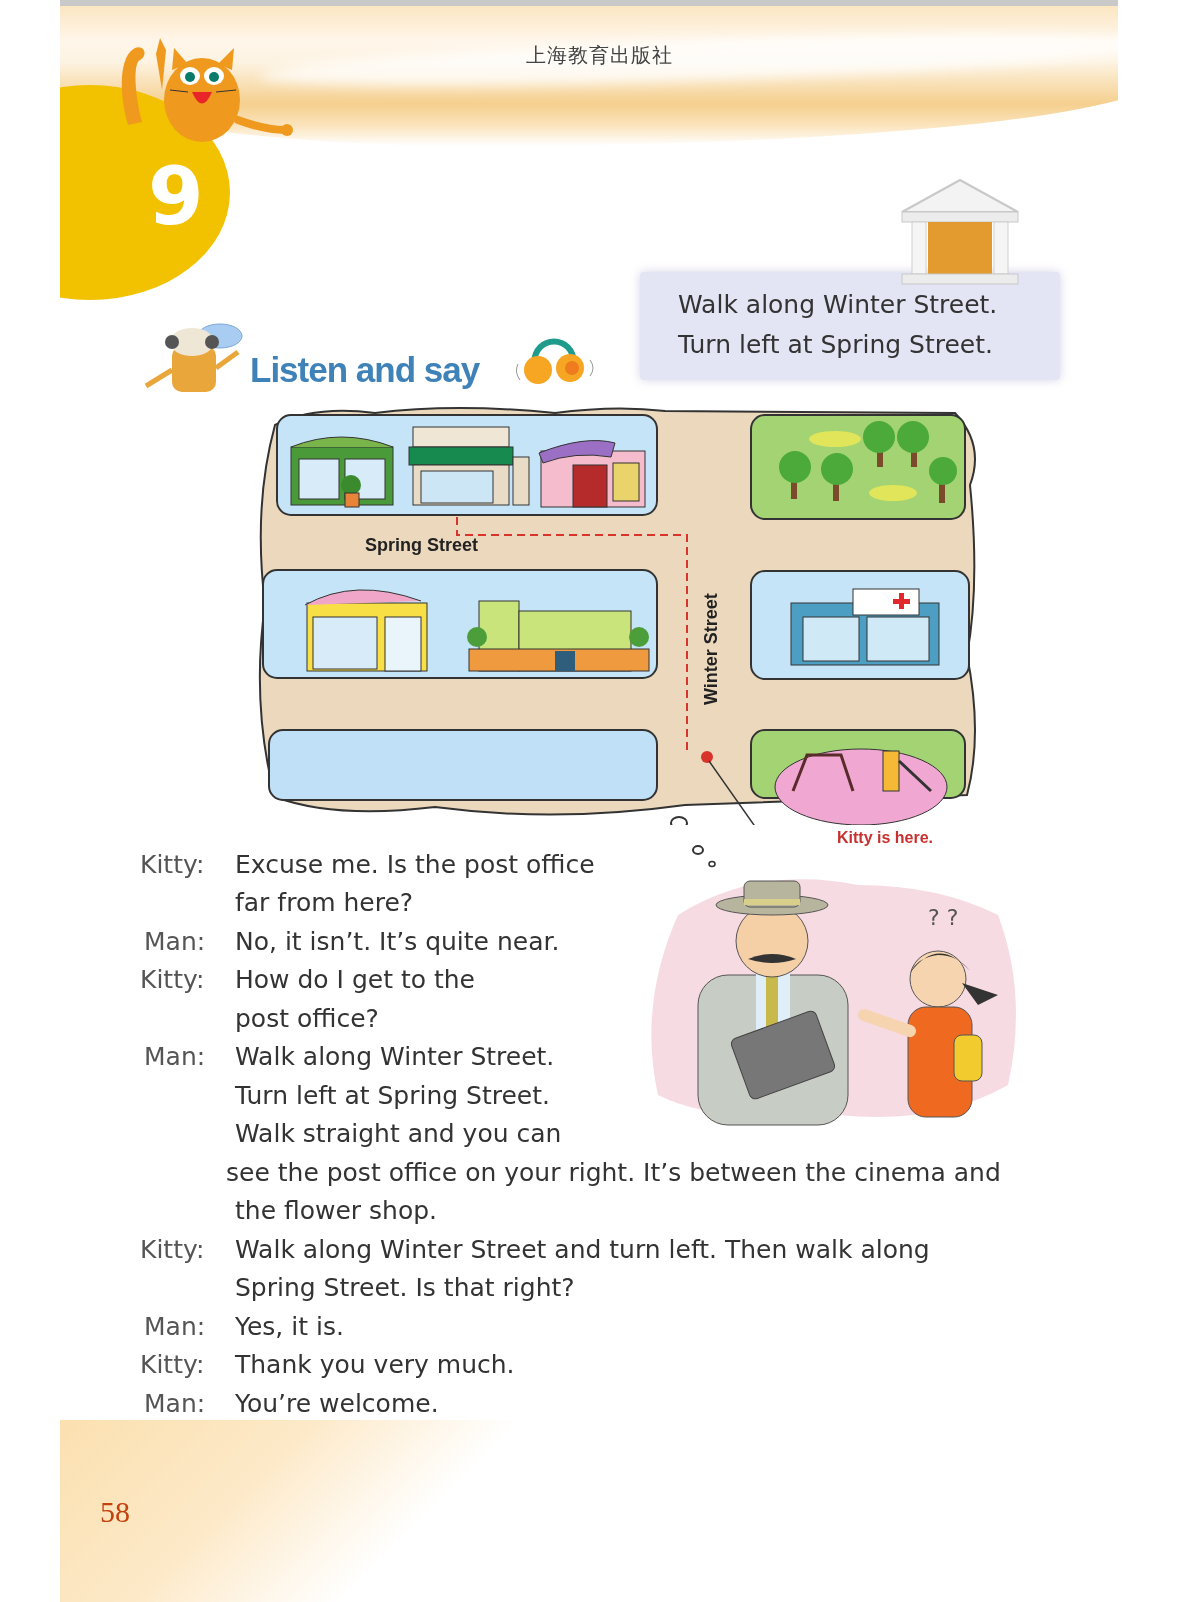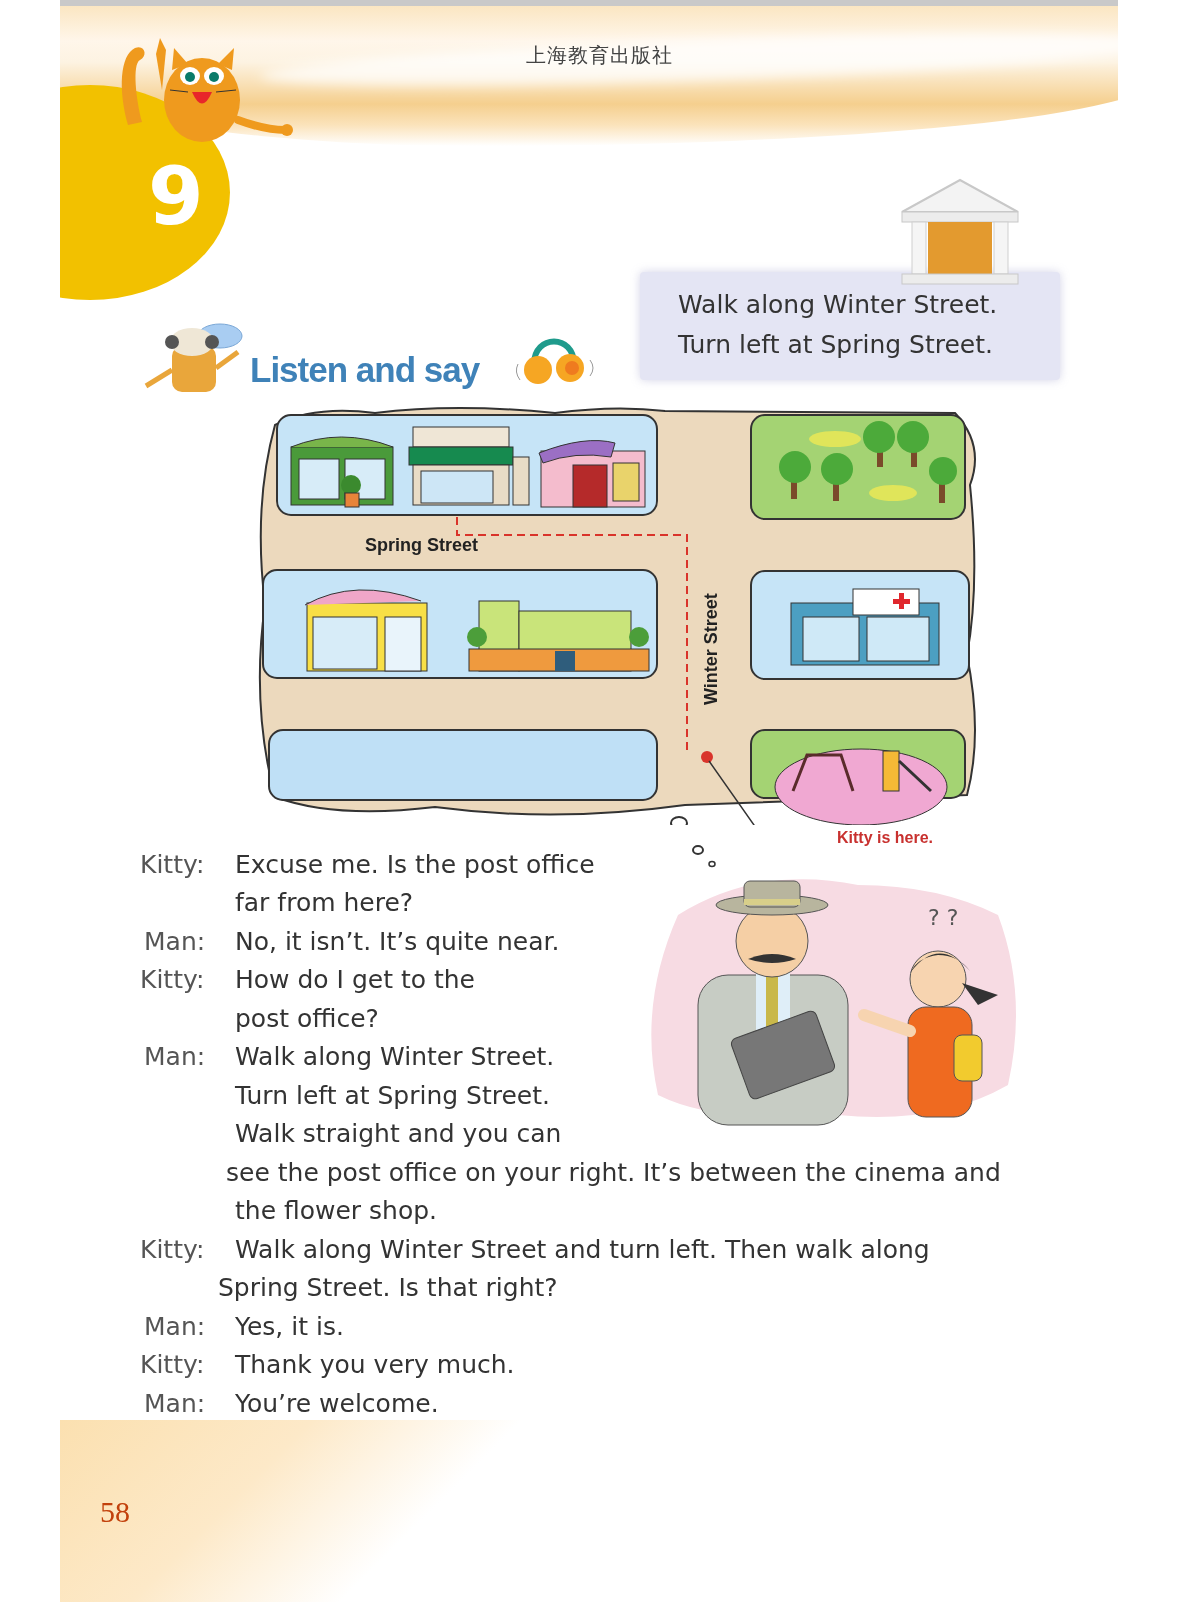--- a/index.html
+++ b/index.html
@@ -236,21 +236,21 @@
 
     <div class="dline spk" style="left:4px;top:192px">Man:</div>
     <div class="dline" style="left:95px;top:192px">Walk along Winter Street.</div>
     <div class="dline" style="left:95px;top:231px">Turn left at Spring Street.</div>
     <div class="dline" style="left:95px;top:269px">Walk straight and you can</div>
     <div class="dline" style="left:86px;top:308px">see the post office on your right. It’s between the cinema and</div>
     <div class="dline" style="left:95px;top:346px">the flower shop.</div>
 
     <div class="dline spk" style="left:0;top:385px">Kitty:</div>
     <div class="dline" style="left:95px;top:385px">Walk along Winter Street and turn left. Then walk along</div>
-    <div class="dline" style="left:78px;top:423px">Spring Street. Is that right?</div>
+    <div class="dline" style="left:95px;top:423px">Spring Street. Is that right?</div>
 
     <div class="dline spk" style="left:4px;top:462px">Man:</div>
     <div class="dline" style="left:95px;top:462px">Yes, it is.</div>
 
     <div class="dline spk" style="left:0;top:500px">Kitty:</div>
     <div class="dline" style="left:95px;top:500px">Thank you very much.</div>
 
     <div class="dline spk" style="left:4px;top:539px">Man:</div>
     <div class="dline" style="left:95px;top:539px">You’re welcome.</div>
   </div>

